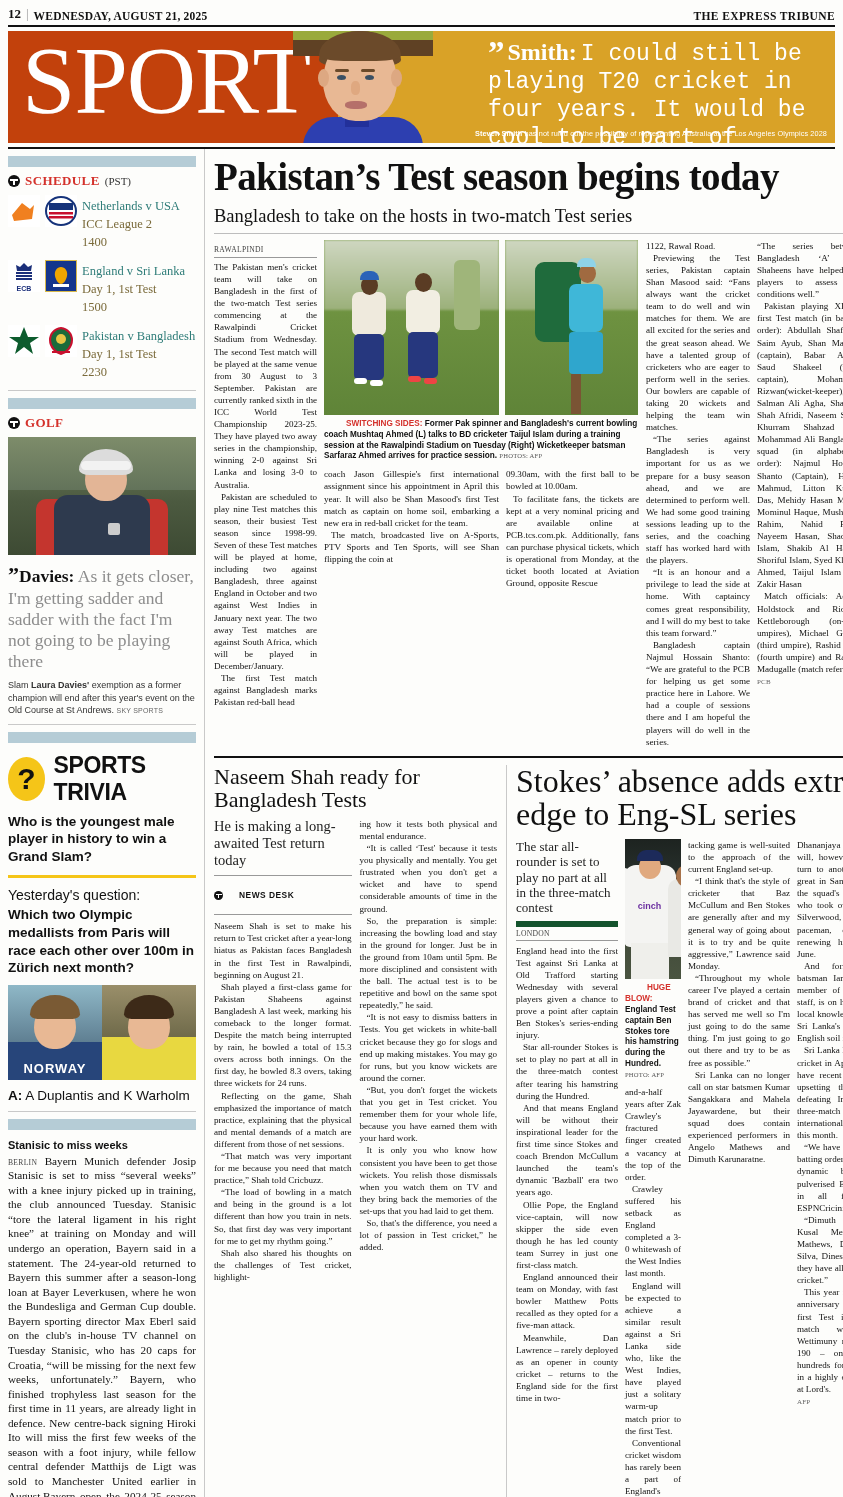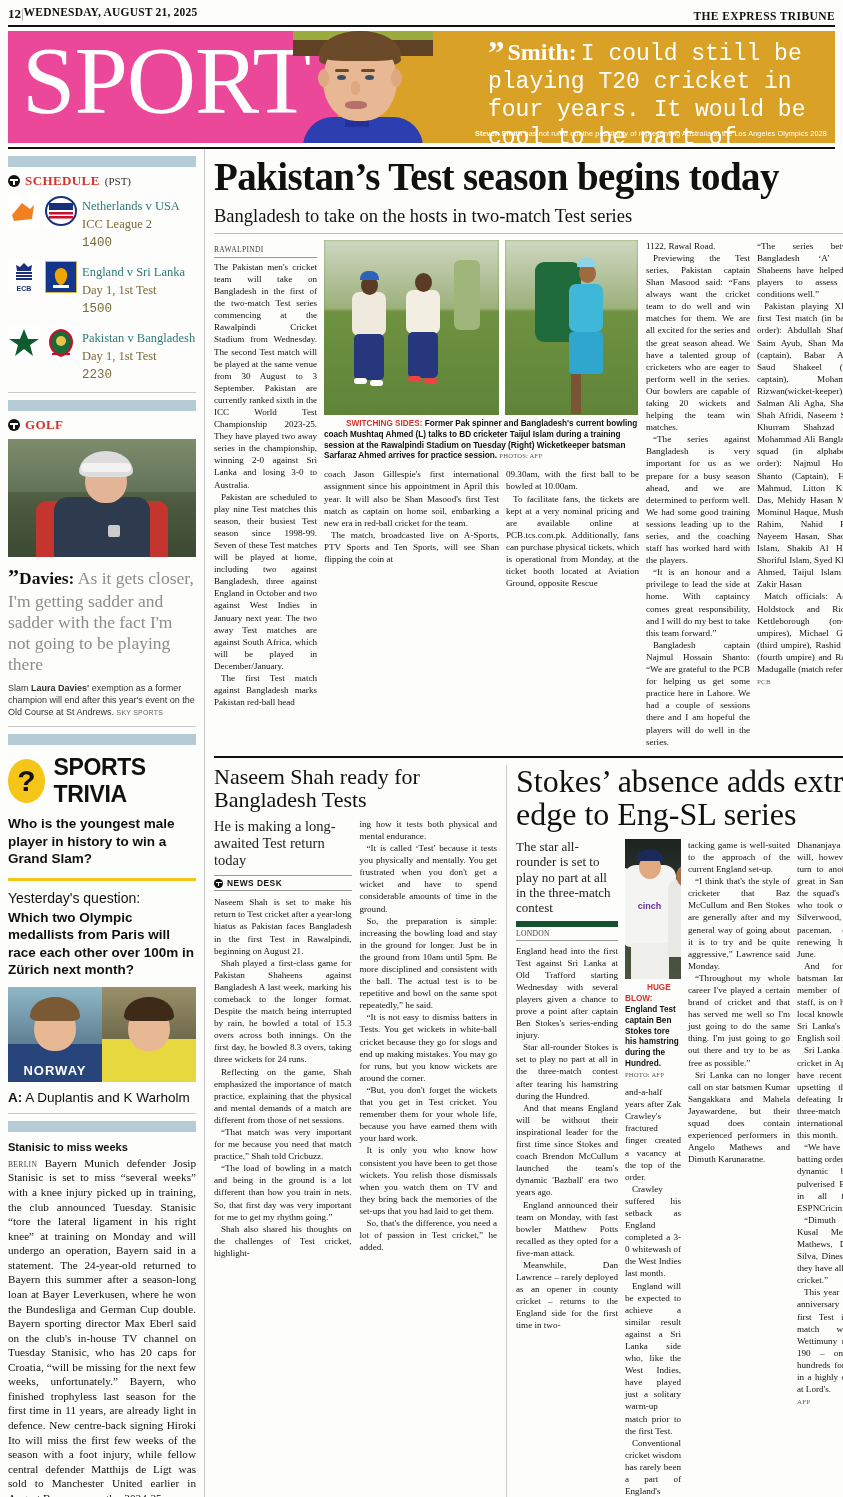--- a/index.html
+++ b/index.html
@@ -9,33 +9,33 @@
     background: #fdfdfb;
     font-family: "Liberation Serif", serif;
     color: #111;
     overflow: hidden;
     position: relative;
   }
 
   
   .masthead { display:flex; align-items:flex-end; justify-content:space-between;
     padding: 6px 8px 3px 8px; }
-  .mh-left { display:flex; align-items:flex-start; 
+  .mh-left { display:flex; align-items:flex-end; gap:5px;
     font-family:"Liberation Serif", serif; }
   .mh-page { font-weight:bold; font-size:13px; letter-spacing:0; }
   .mh-sep { color:#999; font-size:13px; }
   .mh-date { font-weight:bold; font-size:11.5px; letter-spacing:.2px; }
   .mh-right { font-size:11.5px; letter-spacing:.4px; font-weight:600; }
 
   .rule-top { height:2px; background:#111; margin:0 8px; }
 
   
   .banner { margin: 4px 8px 0 8px; height: 112px; display:flex; position:relative;
     overflow:hidden; }
-  .banner-left { width: 330px; background:#ec4899; position:relative; }
+  .banner-left { width: 330px; background:#c2410c; position:relative; }
   .banner-right { flex:1; background:#d9a227; position:relative; }
   .sport-word { position:absolute; left:14px; top:2px; font-size:96px; line-height:1;
     color:#ffffff; font-family:"Liberation Serif", serif; letter-spacing:-1px; }
   .banner-photo { position:absolute; left:285px; top:0; width:140px; height:112px;
     overflow:hidden; z-index:3; }
   .face-bg { position:absolute; inset:0; background:
      linear-gradient(180deg,#9aaa3c 0%, #9aaa3c 8%, transparent 8%),
      linear-gradient(180deg, #5f4124 0%, #5f4124 22%, transparent 22%); }
   .head-shape { position:absolute; left:30px; top:4px; width:74px; height:86px;
      background:#e8b894; border-radius:48% 48% 44% 44%/54% 54% 46% 46%; }
@@ -89,21 +89,21 @@
   .sect-sub { font-family:"Liberation Serif", serif; font-size:11px; color:#333; }
 
   .fixture { display:flex; align-items:flex-start; gap:5px; margin:6px 0 10px 0; }
   .flag { width:32px; height:32px; flex:0 0 32px; display:flex; align-items:center;
      justify-content:center; font-size:7px; color:#fff; text-align:center; line-height:1;}
   .fx-text { padding-top:1px; }
   .fx-teams { font-family:"Liberation Serif", serif; font-size:12.5px; color:#2e7c78;
      line-height:1.12; }
   .fx-desc { font-family:"Liberation Serif", serif; font-size:12.5px; color:#7a6a3a;
      line-height:1.18; }
-  .fx-time { font-family:Liberation Mono, monospace; font-size:12.5px; color:#7a6a3a;
+  .fx-time { font-family:Liberation Serif, serif; font-size:12.5px; color:#7a6a3a;
      line-height:1.18; }
 
   .hr-thin { height:1px; background:#c9c9c9; margin:8px 0 0 0; }
 
   .golf-photo { width:100%; height:118px; margin-top:6px; position:relative;
      overflow:hidden; background:linear-gradient(180deg,#6e7d5c 0%,#4c5a40 55%,#3d4a33 100%); }
   .gp-sky { position:absolute; inset:0 0 55% 0; background:linear-gradient(180deg,#7d8c6a,#63735a); }
   .gp-head { position:absolute; left:52%; top:18px; width:42px; height:46px; margin-left:-21px;
      background:#e3b596; border-radius:50% 50% 46% 46%/54% 54% 46% 46%; }
   .gp-hair { position:absolute; left:52%; top:12px; width:54px; height:26px; margin-left:-27px;
@@ -203,22 +203,22 @@
   
   .two-row { display:flex; gap:9px; margin-top:7px; }
   .art-naseem { width:293px; flex:0 0 293px; border-right:1px solid #c9c9c9; padding-right:9px; }
   .art-stokes { flex:1; }
   .head-2 { font-family:"Liberation Serif", serif; font-size:22px; line-height:1.05;
      margin-bottom:7px; }
   .head-3 { font-family:"Liberation Serif", serif; font-size:32px; line-height:1.05;
      margin-bottom:7px; }
   .standfirst { font-family:"Liberation Serif", serif; font-size:14.5px; line-height:1.18;
      color:#222; }
-  .newsdesk { display:flex; align-items:flex-end; gap:4px; border-top:1px solid #999;
-     border-bottom:1px solid #999; padding:2px 0; margin:6px 0 5px 0; }
+  .newsdesk { display:flex; align-items:flex-end; gap:16px; border-top:1px solid #999;
+     border-bottom:1px solid #999; padding:14px 0; margin:6px 0 5px 0; }
   .nd-icon { width:9px; height:9px; border-radius:50%; background:#111; position:relative; }
   .nd-icon:after { content:""; position:absolute; left:1.5px; top:2.5px; width:6px; height:1.5px; background:#fff;}
   .nd-icon:before { content:""; position:absolute; left:3.7px; top:2.5px; width:1.6px; height:4.5px; background:#fff;}
   .nd-text { font-family:"Liberation Sans", sans-serif; font-weight:bold; font-size:8.4px;
      letter-spacing:.5px; }
 
   .n2col { display:grid; grid-template-columns:1fr 1fr; gap:8px; }
   .s-grid { display:grid; grid-template-columns: 102px 1fr 102px 102px; gap:7px; }
 
   .stokes-photo { width:100%; height:140px; position:relative; overflow:hidden;
@@ -547,20 +547,21 @@
         <div class="head-3">Stokes’ absence adds extra edge to Eng-SL series</div>
         <div class="s-grid">
 
           <div>
             <div class="standfirst" style="font-size:13px;">The star all-rounder is set to play no part at all in the three-match contest</div>
             <div class="dateline" style="border-top:6px solid #14532d;border-bottom:1px solid #999;padding:2px 0;margin:5px 0 4px 0;font-family:Liberation Serif, serif;">LONDON</div>
             <div class="col">
               <p class="first">England head into the first Test against Sri Lanka at Old Trafford starting Wednesday with several players given a chance to prove a point after captain Ben Stokes's series-ending injury.</p>
               <p>Star all-rounder Stokes is set to play no part at all in the three-match contest after tearing his hamstring during the Hundred.</p>
               <p>And that means England will be without their inspirational leader for the first time since Stokes and coach Brendon McCullum launched the team's dynamic 'Bazball' era two years ago.</p>
+              <p>Ollie Pope, the England vice-captain, will now skipper the side even though he has led county team Surrey in just one first-class match.</p>
               <p>England announced their team on Monday, with fast bowler Matthew Potts recalled as they opted for a five-man attack.</p>
               <p>Meanwhile, Dan Lawrence – rarely deployed as an opener in county cricket – returns to the England side for the first time in two-</p>
             </div>
           </div>
 
           <div>
             <div class="stokes-photo">
               <div class="sp-stand"></div>
               <div class="sp-arm"></div>
               <div class="sp-body"></div>

